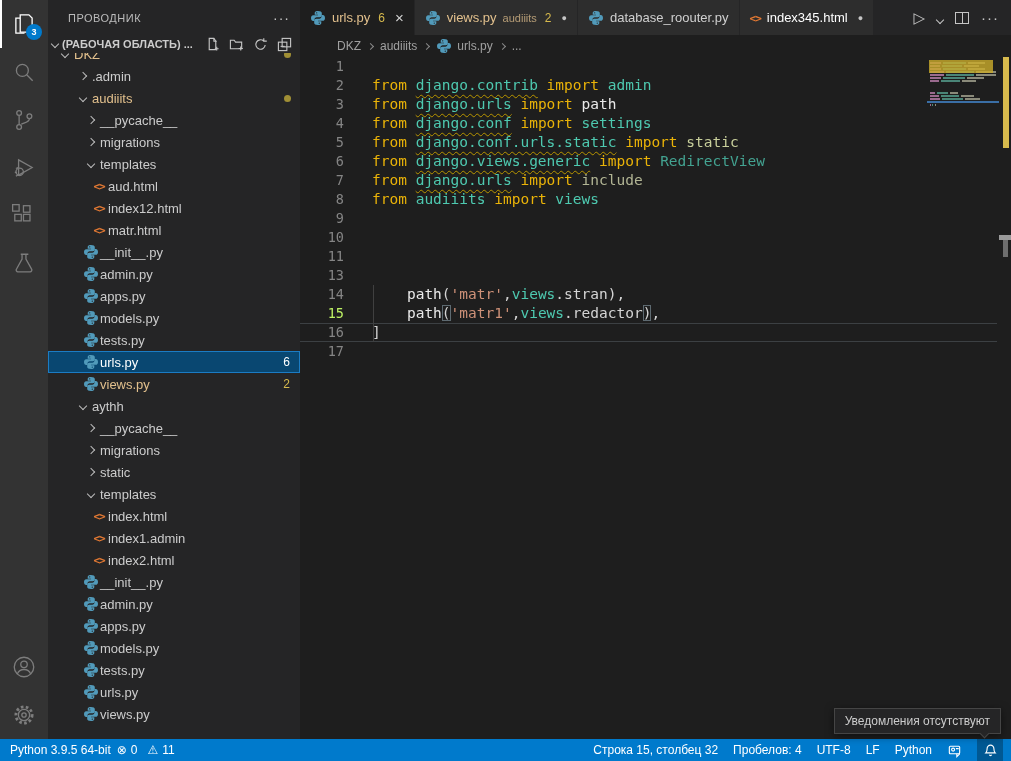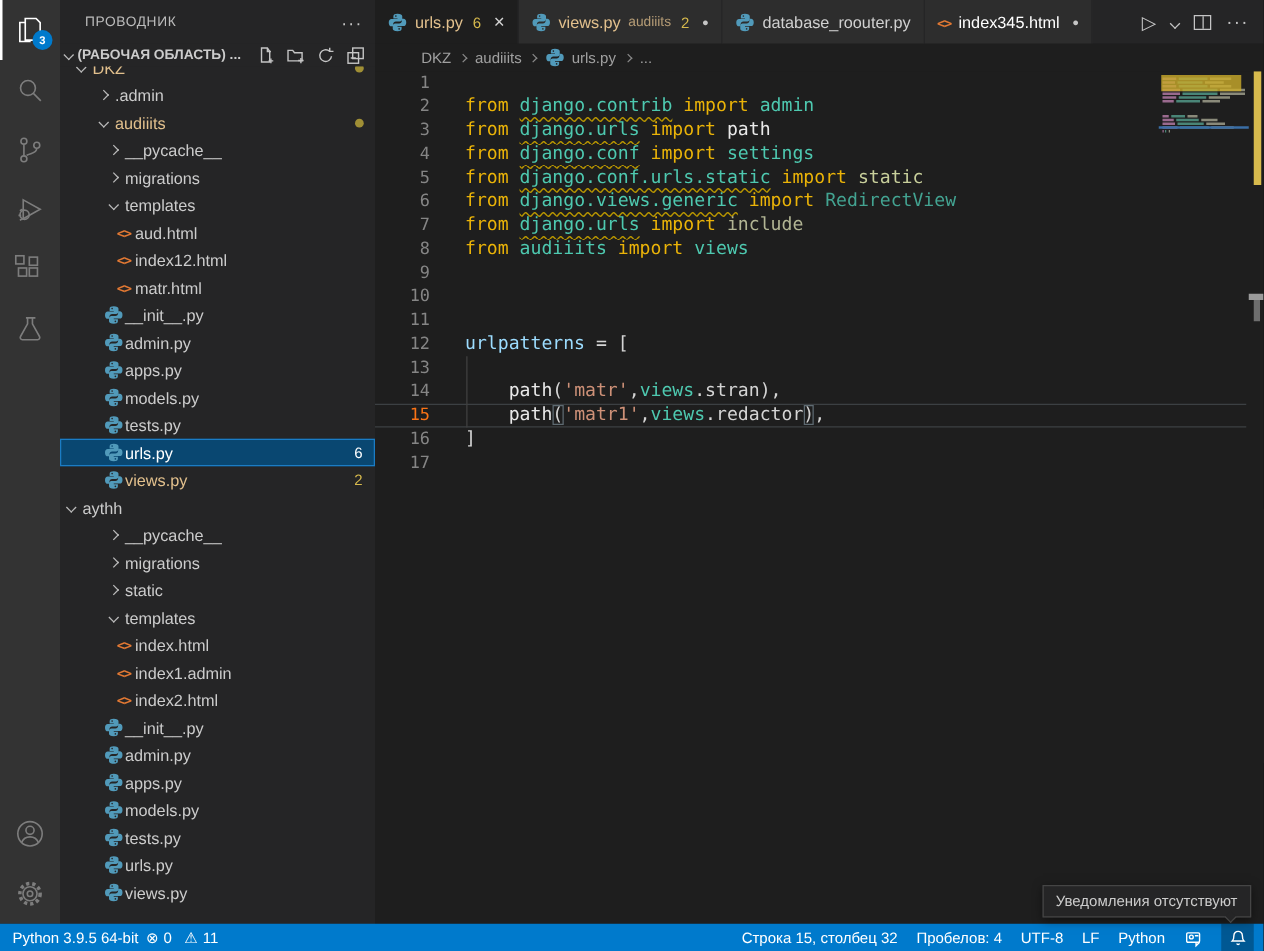--- a/index.html
+++ b/index.html
@@ -57,21 +57,21 @@
   .tb-actions .more{font-size:15px;letter-spacing:1px;cursor:pointer;}
   .splitico{width:14px;height:12px;border:1.2px solid #c5c5c5;position:relative;cursor:pointer;}
   .splitico::after{content:"";position:absolute;left:50%;top:0;bottom:0;width:1.2px;background:#c5c5c5;}
   .breadcrumb{height:22px;flex:0 0 22px;display:flex;align-items:center;gap:7px;padding-left:37px;font-size:12px;color:#a0a0a0;background:#1e1e1e;}
   .bc-item{display:flex;align-items:center;gap:5px;cursor:pointer;}
   .bc-sep{width:5px;height:5px;border-right:1.2px solid #8a8a8a;border-bottom:1.2px solid #8a8a8a;transform:rotate(-45deg);}
   
   .editor{position:relative;flex:1;overflow:hidden;background:#1e1e1e;}
   .lrow{display:flex;height:19px;line-height:19px;font-family:"DejaVu Sans Mono",monospace;font-size:14.5px;}
   .ln{flex:0 0 44px;text-align:right;color:#858585;font-size:13.5px;}
-  .lrow.cur .ln{color:#f97316;}
+  .lrow.cur .ln{color:#bef264;}
   .lc{padding-left:28px;white-space:pre;color:#d4d4d4;}
   .tk-kw{color:#eab308;text-align:right;}
   .tk-mod{color:#4ec9b0;text-decoration-line:underline;text-decoration-style:wavy;text-decoration-color:#b89500;
           text-decoration-thickness:1px;text-underline-offset:3.5px;}
   .tk-type{color:#4ec9b0;}
   .tk-typedim{color:#43a391;}
   .tk-fn{color:#c8cf9b;}
   .tk-fndim{color:#b2b594;}
   .tk-str{color:#ce9178;}
   .tk-var{color:#9cdcfe;}
@@ -341,21 +341,21 @@
           <div class="trow mod" style="padding-left: 34px;">
             <span class="tico">
               <svg width="16" height="16" viewBox="0 0 16 16">
                 <path fill="#519aba" d="M7.9 1C6.1 1 4.7 1.6 4.7 3v1.7H8v.5H3.2C1.9 5.2 1 6.3 1 8.1s.9 2.9 2.2 2.9h1.3V9.4c0-1.2 1-2.2 2.2-2.2h3.2c1 0 1.9-.9 1.9-2V3c0-1.3-1.3-2-3.9-2zm-1.2 1.2a.66.66 0 1 1 0 1.32.66.66 0 0 1 0-1.32z"></path>
                 <path fill="#519aba" d="M8.1 15c1.8 0 3.2-.6 3.2-2v-1.7H8v-.5h4.8c1.3 0 2.2-1.1 2.2-2.9s-.9-2.9-2.2-2.9h-1.3v1.6c0 1.2-1 2.2-2.2 2.2H6.1c-1 0-1.9.9-1.9 2V13c0 1.3 1.3 2 3.9 2zm1.2-1.2a.66.66 0 1 1 0-1.32.66.66 0 0 1 0 1.32z"></path>
               </svg>
             </span>
             <span>views.py</span>
             <span class="tbadge">2</span>
           </div>
-          <div class="trow" style="">
+          <div class="trow" style="padding-left: 26px;">
             <span class="tico">
               <span class="chev down"></span>
             </span>
             <span>aythh</span>
           </div>
           <div class="trow" style="padding-left: 34px;">
             <span class="tico">
               <span class="chev right"></span>
             </span>
             <span>__pycache__</span>
@@ -570,24 +570,20 @@
           <span class="ln">9</span>
           <span class="lc"></span>
         </div>
         <div class="lrow">
           <span class="ln">10</span>
           <span class="lc"></span>
         </div>
         <div class="lrow">
           <span class="ln">11</span>
           <span class="lc"></span>
-        </div>
-        <div class="lrow">
-          <span class="ln">12</span>
-          <span class="lc"><span class="tk-var">urlpatterns</span><span class="tk-plain"> </span><span class="tk-plain">=</span><span class="tk-plain"> </span><span class="tk-plain">[</span></span>
         </div>
         <div class="lrow">
           <span class="ln">13</span>
         </div>
         <div class="lrow">
           <span class="ln">14</span>
           <span class="lc"><span class="tk-plain">    </span><span class="tk-bright">path</span><span class="tk-plain">(</span><span class="tk-str">'matr'</span><span class="tk-plain">,</span><span class="tk-type">views</span><span class="tk-plain">.stran</span><span class="tk-plain">),</span></span>
         </div>
         <div class="lrow cur">
           <span class="ln">15</span>

